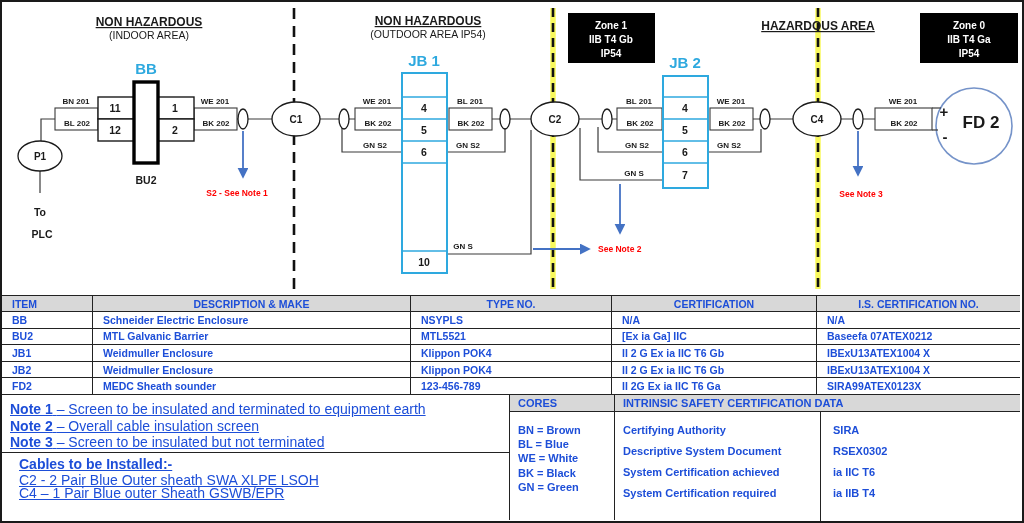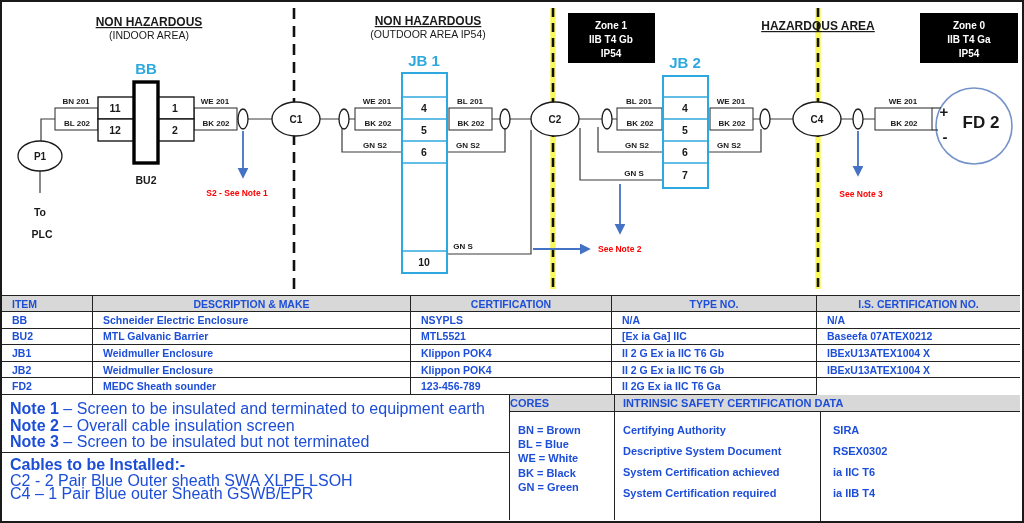--- a/index.html
+++ b/index.html
@@ -38,29 +38,30 @@
   }
   #equip .cell{
     border-right:1.2px solid #222;border-bottom:1.2px solid #222;
     display:flex;align-items:center;padding:0 4px 0 10px;white-space:nowrap;overflow:hidden;
   }
   #equip .cell.last{border-right:none;}
   #equip .hdr{background:#D8D8D8;}
   #equip .hdr.ctr{justify-content:center;padding-left:4px;}
   #bottom-left{
     left:0;top:393px;width:508px;height:125px;border-right:1.2px solid #222;
-    font-size:16px;
+    font-size:14px;
+    text-decoration:underline;
   }
   #notes-sec{padding:6px 8px 2px 8px;line-height:16.5px;border-bottom:1.2px solid #222;height:58px;box-sizing:border-box;}
-  #cables-sec{padding:5px 8px;line-height:13.5px;}
+  #cables-sec{padding:5px 17px;line-height:13.5px;}
   #cables-sec .title{font-weight:bold;margin-bottom:2px;}
   #cores{
     left:508px;top:393px;width:105px;height:125px;border-right:1.2px solid #222;font-size:11px;font-weight:600;
   }
-  #cores .hd{background:#D8D8D8;border-bottom:1.2px solid #222;height:16px;display:flex;align-items:center;padding-left:0;font-weight:bold;}
+  #cores .hd{background:#D8D8D8;border-bottom:1.2px solid #222;height:16px;display:flex;align-items:center;padding-left:8px;font-weight:bold;}
   #cores .body{padding:11px 8px 0 8px;line-height:14.2px;}
   #iscert{
     left:613px;top:393px;width:405px;height:125px;font-size:11px;font-weight:600;
   }
   #iscert .hd{background:#D8D8D8;border-bottom:1.2px solid #222;height:16px;display:flex;align-items:center;padding-left:8px;font-weight:bold;}
   #iscert .body{display:flex;height:109px;}
   #iscert .labels{width:197px;padding:8px 0 0 8px;line-height:21px;}
   #iscert .values{flex:1;border-left:1.2px solid #222;padding:8px 0 10px 12px;line-height:21px;}
 </style>
 </head>
@@ -212,22 +213,22 @@
     <line class="barrow" x1="533" y1="249" x2="589" y2="249" marker-end="url(#arr)"></line>
     <text class="rednote" x="598" y="252">See Note 2</text>
     <line class="barrow" x1="620" y1="184" x2="620" y2="233" marker-end="url(#arr)"></line>
     <line class="barrow" x1="858" y1="131" x2="858" y2="175" marker-end="url(#arr)"></line>
     <text class="rednote" x="861" y="197" text-anchor="middle">See Note 3</text>
   </svg>
 
   <div id="equip" class="abs">
     <div class="cell hdr">ITEM</div>
     <div class="cell hdr ctr">DESCRIPTION &amp; MAKE</div>
+    <div class="cell hdr ctr">TYPE NO.</div>
     <div class="cell hdr ctr">CERTIFICATION</div>
-    <div class="cell hdr ctr">TYPE NO.</div>
     <div class="cell hdr ctr last">I.S. CERTIFICATION NO.</div>
 
     <div class="cell">BB</div>
     <div class="cell">Schneider Electric Enclosure</div>
     <div class="cell">NSYPLS</div>
     <div class="cell">N/A</div>
     <div class="cell last">N/A</div>
 
     <div class="cell">BU2</div>
     <div class="cell">MTL Galvanic Barrier</div>
@@ -244,20 +245,21 @@
     <div class="cell">JB2</div>
     <div class="cell">Weidmuller Enclosure</div>
     <div class="cell">Klippon POK4</div>
     <div class="cell">II 2 G Ex ia IIC T6 Gb</div>
     <div class="cell last">IBExU13ATEX1004 X</div>
 
     <div class="cell">FD2</div>
     <div class="cell">MEDC Sheath sounder</div>
     <div class="cell">123-456-789</div>
     <div class="cell">II 2G Ex ia IIC T6 Ga</div>
+    <div class="cell last">SIRA99ATEX0123X</div>
   </div>
 
   <div id="bottom-left" class="abs">
     <div id="notes-sec">
       <div class="note-line"><b>Note 1</b> <span>– Screen to be insulated and terminated to equipment earth</span></div>
       <div class="note-line"><b>Note 2</b> <span>– Overall cable insulation screen</span></div>
       <div class="note-line"><b>Note 3</b> <span>– Screen to be insulated but not terminated</span></div>
     </div>
     <div id="cables-sec">
       <div class="title">Cables to be Installed:-</div>

